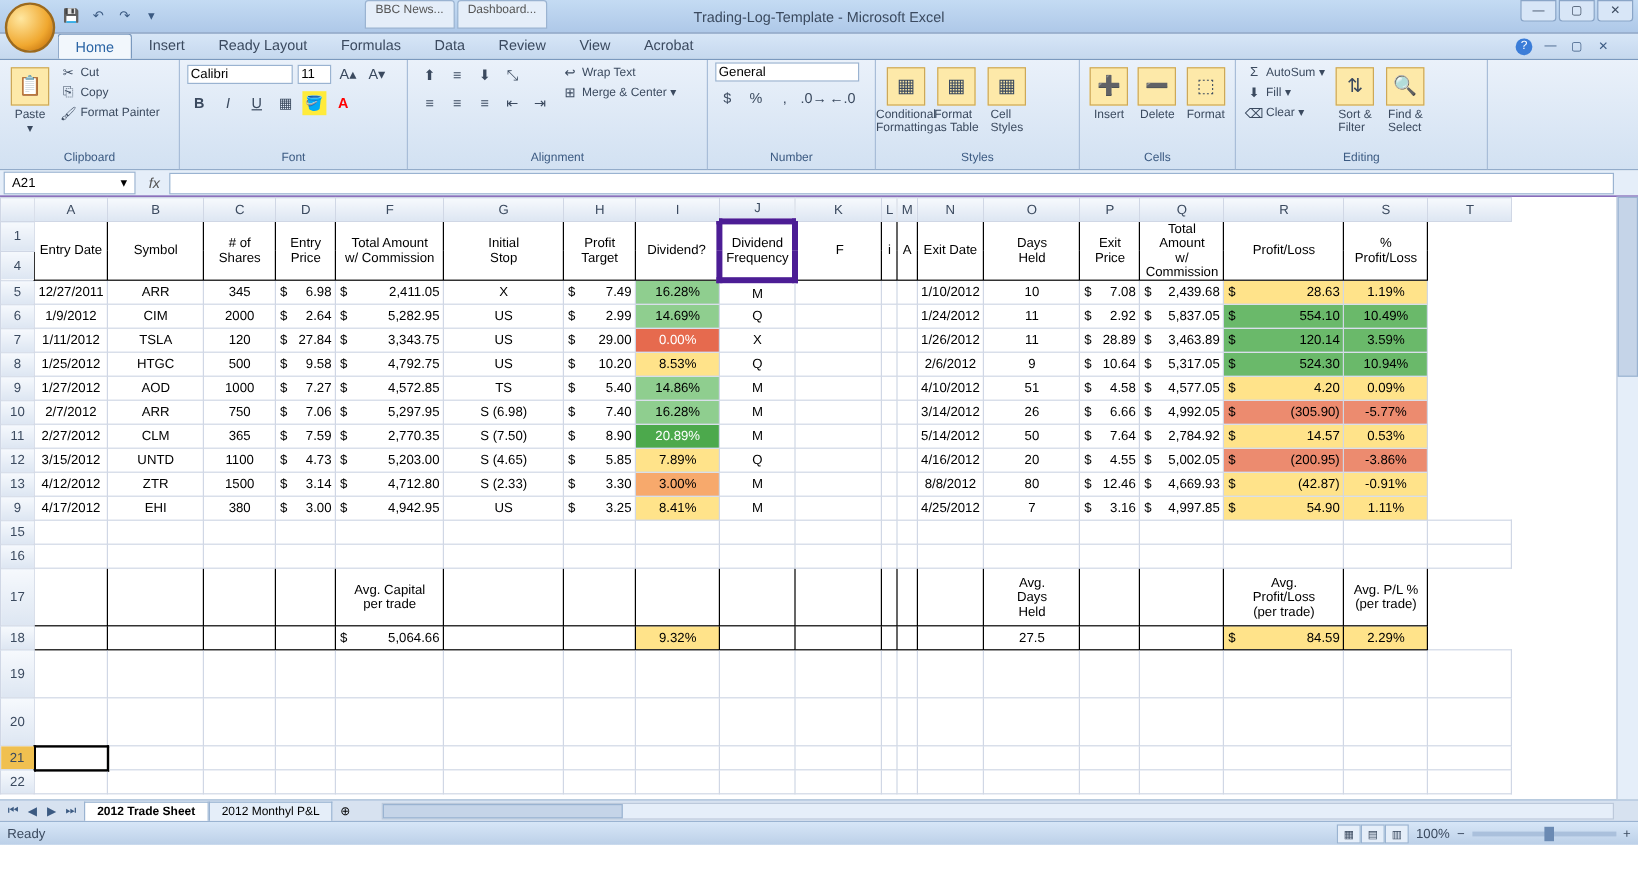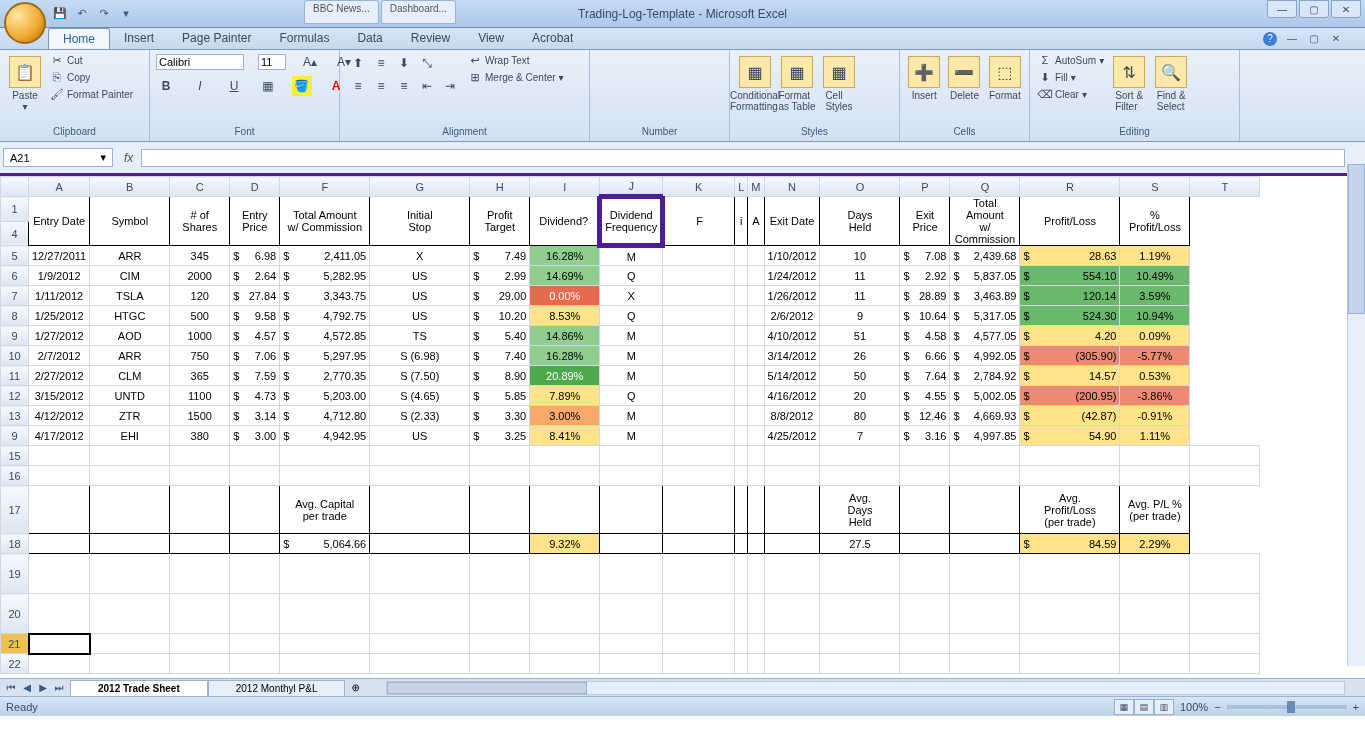--- a/index.html
+++ b/index.html
@@ -26,26 +26,26 @@
 
 .ribbon { height:92px; background:linear-gradient(#eaf1fa,#d2e1f2); display:flex; border-bottom:1px solid #7a99be;}
 .group { border-right:1px solid #a8bdd8; padding:2px 6px; display:flex; flex-direction:column;}
 .group-title { font-size:10px; color:#3b5a82; text-align:center; margin-top:auto; padding:2px 0;}
 .group-body { flex:1; display:flex; gap:4px; align-items:flex-start;}
 .big-btn { width:38px; display:flex; flex-direction:column; align-items:center; font-size:10px; color:#3b4a5f; padding-top:4px;}
 .big-btn .icon { width:32px; height:32px; background:#fde9a9; border:1px solid #cda858; margin-bottom:2px; display:flex;align-items:center;justify-content:center; font-size:16px;}
 .stack { display:flex; flex-direction:column; gap:1px; font-size:10px; color:#3b4a5f;}
 .stack div { display:flex; align-items:center; gap:3px; padding:1px 2px;}
 .mini-icon{width:14px;height:14px;display:inline-flex;align-items:center;justify-content:center;font-size:11px;}
-.font-row{display:flex;gap:14px;align-items:center;}
+.font-row{display:flex;gap:4px;align-items:center;}
 .font-select{border:1px solid #9ab3d1;background:#fff;font-size:11px;padding:1px 2px;}
 .btn-sq{width:20px;height:20px;border:1px solid transparent;display:flex;align-items:center;justify-content:center;font-size:12px;color:#3b4a5f;}
 
 
-.fx-bar { height:34px; background:#e5eef9; display:flex; border-bottom:3px solid #4c1d95; align-items:center;}
+.fx-bar { height:22px; background:#e5eef9; display:flex; border-bottom:1px solid #4c1d95; align-items:center;}
 .namebox { width:110px; border:1px solid #9ab3d1; background:#fff; margin:1px 3px; font-size:11px; padding:2px 6px; display:flex;align-items:center;justify-content:space-between;}
 .fx-label{padding:0 8px;font-style:italic;color:#555;font-size:12px;}
 .formula-input{flex:1;border:1px solid #9ab3d1;background:#fff;height:18px;margin-right:20px;}
 
 
 .grid-wrap{position:relative;overflow:auto;height:502px;background:#fff;}
 table.grid{border-collapse:collapse;font-size:11px;color:#000;table-layout:fixed;}
 table.grid th, table.grid td{border:1px solid #d0d7e5;height:20px;padding:0 3px;white-space:nowrap;overflow:hidden;}
 table.grid th{background:linear-gradient(#f6f9fd,#dde6f2);color:#3b4a5f;font-weight:normal;text-align:center;position:sticky;}
 .row-hdr{width:28px;text-align:center;background:linear-gradient(#f6f9fd,#dde6f2);position:sticky;left:0;}
@@ -57,21 +57,21 @@
 .hl-g1{background:#8fce8f;} .hl-g3{background:#4ca94c;color:#fff;}
 .hl-y{background:#ffe38a;} .hl-o2{background:#f7a96c;} .hl-r2{background:#e66a4e;color:#fff;}
 .pl-y{background:#ffe38a;} .pl-g{background:#6ab96a;} .pl-r{background:#ec8b6f;}
 .sel-row-hdr{background:#f0c050 !important;border:1px solid #b28500;}
 .heavy-b{border:1px solid #000 !important;}
 
 
 .sheet-bar{height:18px;background:#d7e2f0;border-top:1px solid #9ab3d1;display:flex;align-items:center;font-size:10px;}
 .sheet-nav{display:flex;gap:2px;padding:0 4px;}
 .sheet-nav span{width:14px;text-align:center;color:#3b5a82;cursor:pointer;}
-.sheet-tab{padding:2px 27px;border:1px solid #9ab3d1;background:#e5eef9;border-bottom:none;cursor:pointer;}
+.sheet-tab{padding:2px 10px;border:1px solid #9ab3d1;background:#e5eef9;border-bottom:none;cursor:pointer;}
 .sheet-tab.active{background:#fff;font-weight:bold;}
 .hscroll{flex:1;margin:0 20px;height:14px;background:#e5eef9;border:1px solid #bcc9db;position:relative;}
 .hscroll-thumb{position:absolute;left:0;width:200px;height:100%;background:#c5d4e8;border:1px solid #9ab3d1;}
 
 
 .statusbar{height:20px;background:linear-gradient(#d7e6f7,#bcd0e8);display:flex;align-items:center;font-size:11px;color:#3b4a5f;padding:0 6px;border-top:1px solid #9ab3d1;}
 .status-right{margin-left:auto;display:flex;align-items:center;gap:6px;}
 .view-btns{display:flex;}
 .view-btns span{width:20px;height:16px;border:1px solid #9ab3d1;background:#e5eef9;display:flex;align-items:center;justify-content:center;font-size:9px;}
 .zoom-slider{width:120px;height:4px;background:#aac0dc;position:relative;}
@@ -99,21 +99,21 @@
   <div class="win-btns">
     <div>—</div>
     <div>▢</div>
     <div>✕</div>
   </div>
 </div>
 
 <div class="ribbon-tabs">
   <div class="active">Home</div>
   <div>Insert</div>
-  <div>Page Painter</div>
+  <div>Ready Layout</div>
   <div>Formulas</div>
   <div>Data</div>
   <div>Review</div>
   <div>View</div>
   <div>Acrobat</div>
   <div class="help-icon">
     <span>?</span>
     <span style="background:none;color:#3b5a82">—</span>
     <span style="background:none;color:#3b5a82">▢</span>
     <span style="background:none;color:#3b5a82">✕</span>
@@ -193,20 +193,30 @@
         <div>
             <span class="mini-icon">↩</span>
             <span>Wrap Text</span>
           </div>
         <div><span class="mini-icon">⊞</span><span>Merge &amp; Center</span> ▾</div>
       </div>
     </div>
     <div class="group-title">Alignment</div>
   </div>
   <div class="group" style="width:140px">
+    <div class="group-body" style="flex-direction:column;gap:4px;width:100%">
+      <input class="font-select" style="width: 120px;" value="General">
+      <div class="font-row">
+        <span class="btn-sq">$</span>
+        <span class="btn-sq">%</span>
+        <span class="btn-sq">,</span>
+        <span class="btn-sq">.0→</span>
+        <span class="btn-sq">←.0</span>
+      </div>
+    </div>
     <div class="group-title">Number</div>
   </div>
   <div class="group" style="width:170px">
     <div class="group-body">
       <div class="big-btn">
           <div class="icon">▦</div>
           <span style="white-space:pre-line">Conditional
 Formatting</span>
         </div>
       <div class="big-btn">
@@ -532,21 +542,21 @@
           <td class="c pl-g">10.94%</td>
         </tr>
         <tr class="data-row">
           <th class="row-hdr">9</th>
           <td class="c">1/27/2012</td>
           <td class="c">AOD</td>
           <td class="c">1000</td>
           <td>
             <div class="dollar">
               <span>$</span>
-              <span>4.57</span>
+              <span>7.27</span>
             </div>
           </td>
           <td>
             <div class="dollar">
               <span>$</span>
               <span>4,572.85</span>
             </div>
           </td>
           <td class="c">TS</td>
           <td>

